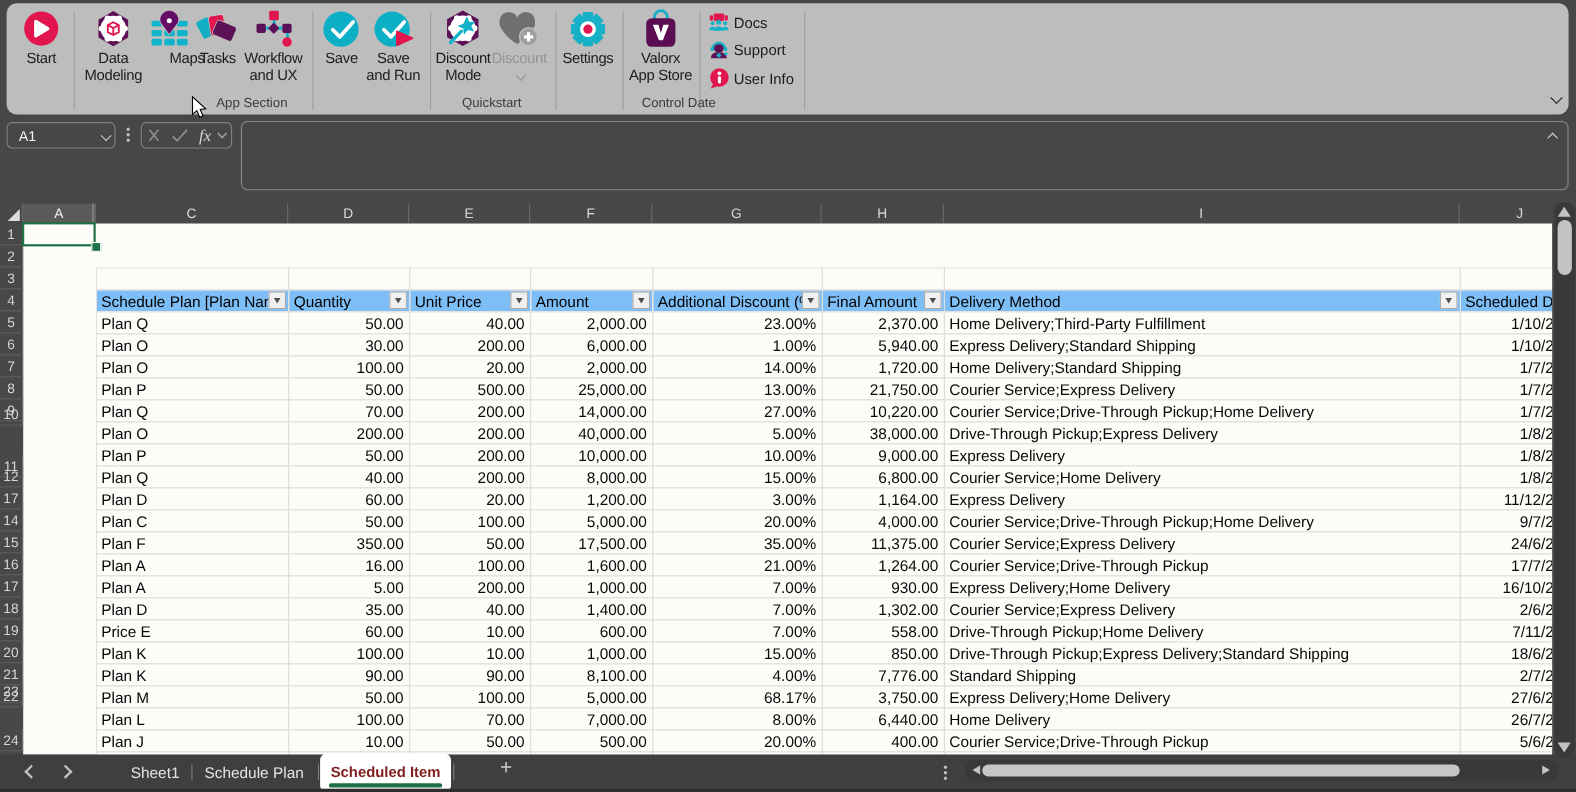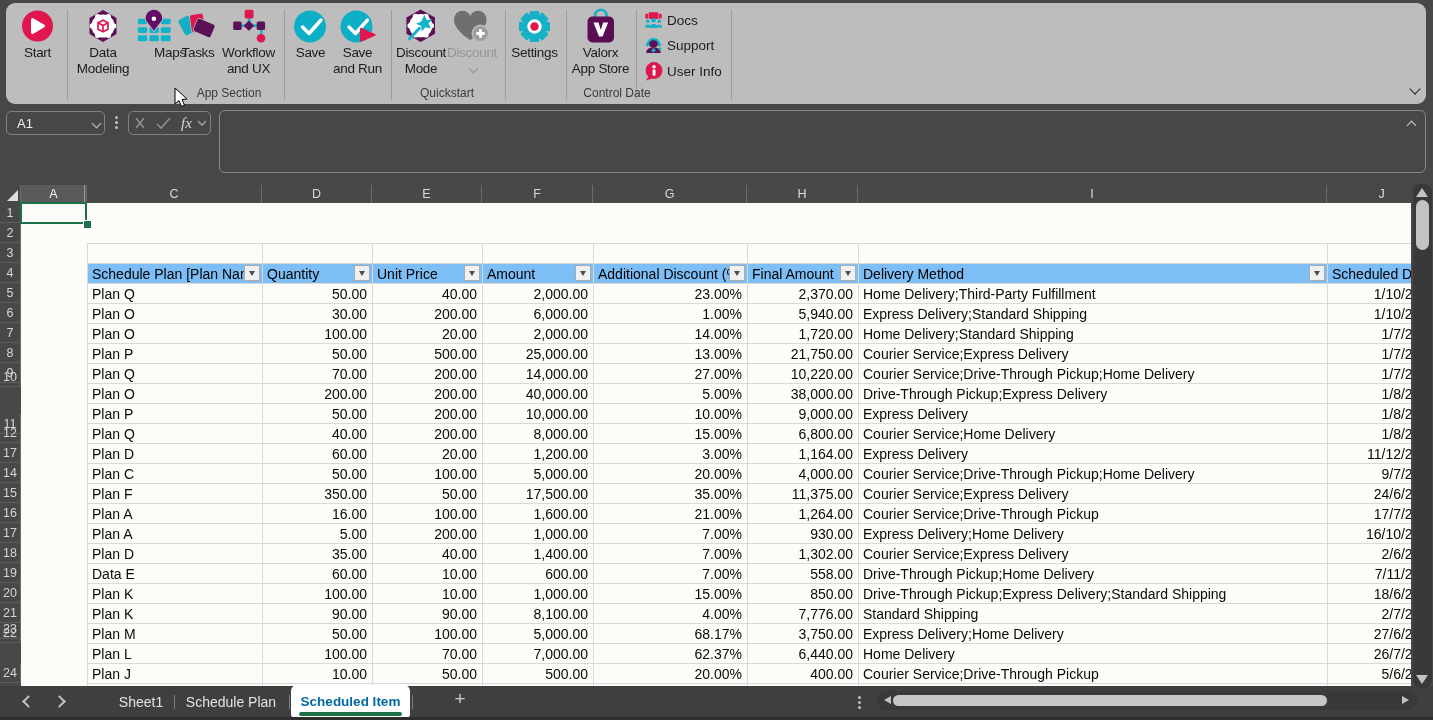--- a/index.html
+++ b/index.html
@@ -38,21 +38,21 @@
 .dd:after{content:"";position:absolute;left:3.5px;top:5px;width:0;height:0;border-left:3.5px solid transparent;border-right:3.5px solid transparent;border-top:5px solid #4d4d4d;}
 
 #a1{position:absolute;left:20px;top:202px;width:67px;height:22px;border:2px solid #1e7145;box-sizing:border-box;}
 #a1h{position:absolute;left:83px;top:220px;width:7px;height:7px;background:#1e7145;border:1px solid #fff;box-sizing:content-box;}
 
 #tabbar{position:absolute;left:0;top:686px;width:1433px;height:34px;background:#3f3f3f;}
 #bottomline{position:absolute;left:0;top:717px;width:1433px;height:3px;background:#2e2e2e;}
 .tsep{position:absolute;top:695px;width:1px;height:14px;background:#7f7f7f;}
 .tlbl{position:absolute;top:8px;font-size:14px;color:#e3e3e3;white-space:nowrap;transform:translateX(-50%);line-height:16px;}
 #activetab{position:absolute;left:291px;top:685px;width:119px;height:34px;background:#fff;border-radius:6px 6px 5px 5px;}
-#activetab .txt{position:absolute;left:0;top:9px;width:119px;text-align:center;font-size:13.5px;font-weight:bold;color:#0369a1;}
+#activetab .txt{position:absolute;left:0;top:9px;width:119px;text-align:center;font-size:13.5px;font-weight:bold;color:#7f1d1d;}
 #activetab .grn{position:absolute;left:8px;bottom:3px;width:103px;height:4px;background:#1e7145;border-radius:2px;}
 
 #vtrack{position:absolute;left:1413px;top:184px;width:19px;height:504px;background:#393939;border-radius:8px;}
 #vthumb{position:absolute;left:1416px;top:200px;width:13px;height:50px;background:#c3c3c3;border-radius:6.5px;}
 #htrack{position:absolute;left:877px;top:691px;width:540px;height:19px;background:#393939;border-radius:9px;}
 #hthumb{position:absolute;left:893px;top:695px;width:434px;height:11px;background:#c6c6c6;border-radius:5.5px;}
 .arrow{position:absolute;width:0;height:0;}
 .chev{position:absolute;width:7px;height:7px;border-left:2px solid #c9c9c9;border-bottom:2px solid #c9c9c9;}
 .dots{position:absolute;width:3px;height:3px;border-radius:50%;background:#bdbdbd;box-shadow:0 5px 0 #bdbdbd,0 10px 0 #bdbdbd;}
 </style></head>
@@ -452,21 +452,21 @@
           <td class="l">Plan D</td>
           <td class="r">35.00</td>
           <td class="r">40.00</td>
           <td class="r">1,400.00</td>
           <td class="r">7.00%</td>
           <td class="r">1,302.00</td>
           <td class="l">Courier Service;Express Delivery</td>
           <td class="r">2/6/2025</td>
         </tr>
 <tr>
-          <td class="l">Data E</td>
+          <td class="l">Price E</td>
           <td class="r">60.00</td>
           <td class="r">10.00</td>
           <td class="r">600.00</td>
           <td class="r">7.00%</td>
           <td class="r">558.00</td>
           <td class="l">Drive-Through Pickup;Home Delivery</td>
           <td class="r">7/11/2025</td>
         </tr>
 <tr>
           <td class="l">Plan K</td>
@@ -496,21 +496,21 @@
           <td class="r">68.17%</td>
           <td class="r">3,750.00</td>
           <td class="l">Express Delivery;Home Delivery</td>
           <td class="r">27/6/2025</td>
         </tr>
 <tr>
           <td class="l">Plan L</td>
           <td class="r">100.00</td>
           <td class="r">70.00</td>
           <td class="r">7,000.00</td>
-          <td class="r">62.37%</td>
+          <td class="r">8.00%</td>
           <td class="r">6,440.00</td>
           <td class="l">Home Delivery</td>
           <td class="r">26/7/2025</td>
         </tr>
 <tr>
           <td class="l">Plan J</td>
           <td class="r">10.00</td>
           <td class="r">50.00</td>
           <td class="r">500.00</td>
           <td class="r">20.00%</td>

